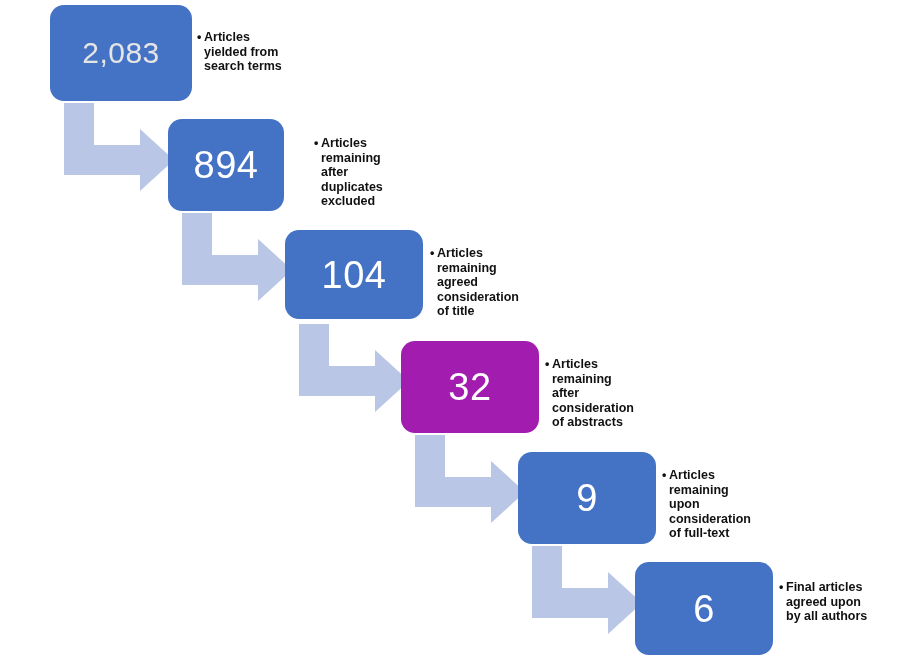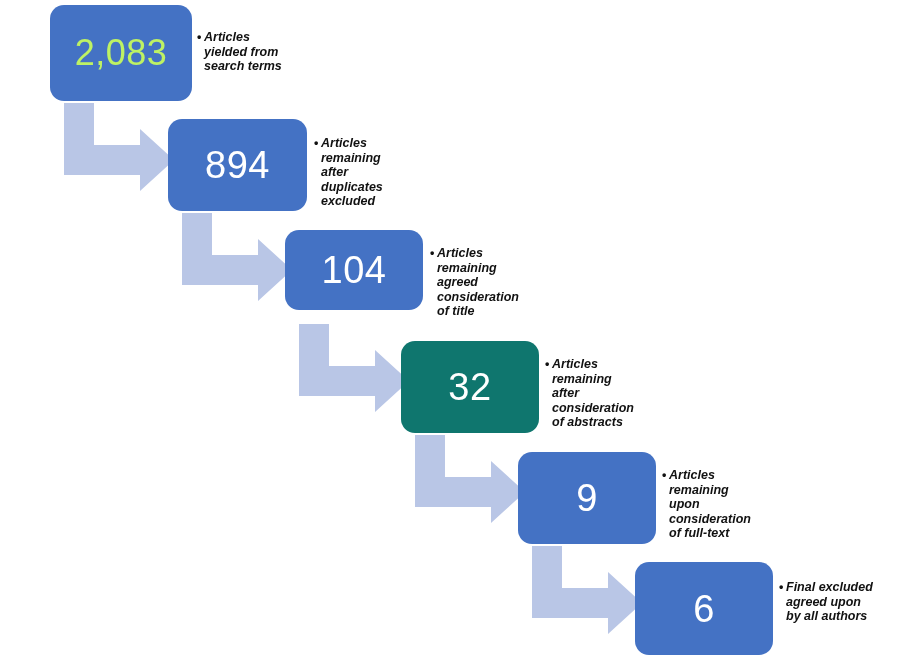--- a/index.html
+++ b/index.html
@@ -44,21 +44,20 @@
     white-space: normal;
   }
   .node-caption .bullet-dot {
     position: absolute;
     left: 0;
     top: 0;
   }
   .node-caption .caption-text {
     display: block;
     padding-left: 7px;
-    font-style: italic;
   }
   .elbow-arrow {
     position: absolute;
     overflow: visible;
   }
 </style>
 </head>
 <body>
 
 <div id="canvas" style="background: rgb(255, 255, 255);">
@@ -71,54 +70,54 @@
     <svg class="elbow-arrow" width="110" height="88" viewBox="0 0 110 88" style="left: 299px; top: 324px;">
       <polygon points="0,0 30,0 30,42 76,42 76,26 110,57 76,88 76,72 0,72" fill="#B9C6E6"></polygon>
     </svg>
     <svg class="elbow-arrow" width="110" height="88" viewBox="0 0 110 88" style="left: 415px; top: 435px;">
       <polygon points="0,0 30,0 30,42 76,42 76,26 110,57 76,88 76,72 0,72" fill="#B9C6E6"></polygon>
     </svg>
     <svg class="elbow-arrow" width="110" height="88" viewBox="0 0 110 88" style="left: 532px; top: 546px;">
       <polygon points="0,0 30,0 30,42 76,42 76,26 110,57 76,88 76,72 0,72" fill="#B9C6E6"></polygon>
     </svg>
     <div class="node-box" style="left: 50px; top: 5px; width: 142px; height: 96px; background: rgb(68, 114, 196);">
-      <span class="node-value" style="font-size: 36px; color: #bef264;">2,083</span>
+      <span class="node-value" style="font-size: 30px; color: #e5e5e5;">2,083</span>
     </div>
     <div class="node-caption" style="left: 197px; top: 30px; width: 92px; color: rgb(17, 17, 17);">
       <span class="bullet-dot">•</span>
       <span class="caption-text">Articles yielded from search terms</span>
     </div>
-    <div class="node-box" style="left: 168px; top: 119px; width: 139px; height: 92px; background: rgb(68, 114, 196);">
+    <div class="node-box" style="left: 168px; top: 119px; width: 116px; height: 92px; background: rgb(68, 114, 196);">
       <span class="node-value" style="font-size: 38px; color: rgb(255, 255, 255);">894</span>
     </div>
     <div class="node-caption" style="left: 314px; top: 136px; width: 92px; color: rgb(17, 17, 17);">
       <span class="bullet-dot">•</span>
       <span class="caption-text">Articles remaining after duplicates excluded</span>
     </div>
-    <div class="node-box" style="left: 285px; top: 230px; width: 138px; height: 80px; background: rgb(68, 114, 196);">
+    <div class="node-box" style="left: 285px; top: 230px; width: 138px; height: 89px; background: rgb(68, 114, 196);">
       <span class="node-value" style="font-size: 38px; color: rgb(255, 255, 255);">104</span>
     </div>
     <div class="node-caption" style="left: 430px; top: 246px; width: 96px; color: rgb(17, 17, 17);">
       <span class="bullet-dot">•</span>
       <span class="caption-text">Articles remaining agreed consideration of title</span>
     </div>
-    <div class="node-box" style="left: 401px; top: 341px; width: 138px; height: 92px; background: #0f766e;">
+    <div class="node-box" style="left: 401px; top: 341px; width: 138px; height: 92px; background: #a21caf;">
       <span class="node-value" style="font-size: 38px; color: rgb(255, 255, 255);">32</span>
     </div>
     <div class="node-caption" style="left: 545px; top: 357px; width: 96px; color: rgb(17, 17, 17);">
       <span class="bullet-dot">•</span>
       <span class="caption-text">Articles remaining after consideration of abstracts</span>
     </div>
     <div class="node-box" style="left: 518px; top: 452px; width: 138px; height: 92px; background: rgb(68, 114, 196);">
       <span class="node-value" style="font-size: 38px; color: rgb(255, 255, 255);">9</span>
     </div>
     <div class="node-caption" style="left: 662px; top: 468px; width: 96px; color: rgb(17, 17, 17);">
       <span class="bullet-dot">•</span>
       <span class="caption-text">Articles remaining upon consideration of full-text</span>
     </div>
     <div class="node-box" style="left: 635px; top: 562px; width: 138px; height: 93px; background: rgb(68, 114, 196);">
       <span class="node-value" style="font-size: 38px; color: rgb(255, 255, 255);">6</span>
     </div>
     <div class="node-caption" style="left: 779px; top: 580px; width: 96px; color: rgb(17, 17, 17);">
       <span class="bullet-dot">•</span>
-      <span class="caption-text">Final excluded agreed upon by all authors</span>
+      <span class="caption-text">Final articles agreed upon by all authors</span>
     </div>
   </div>
 
 </body></html>

